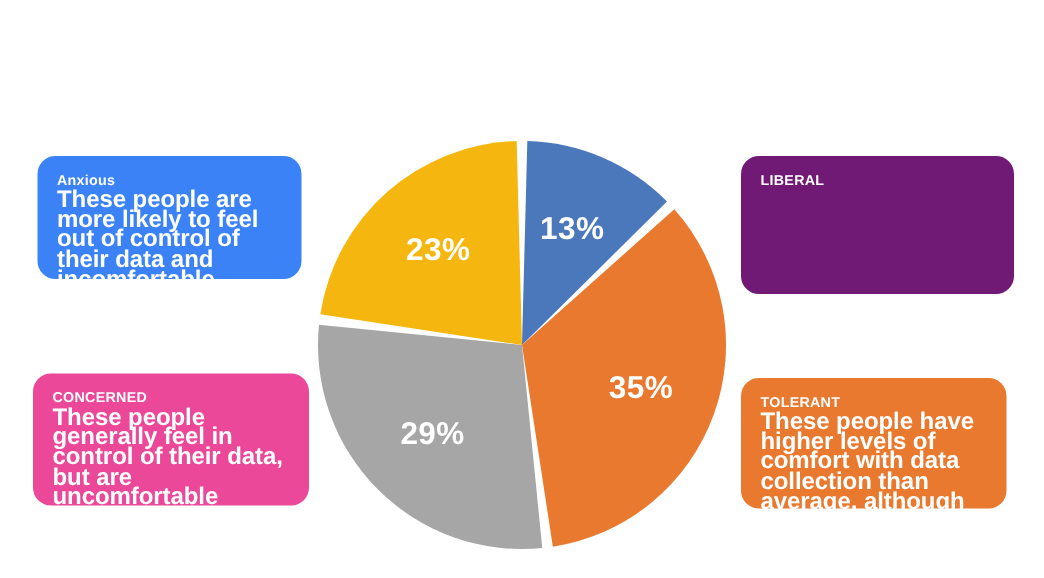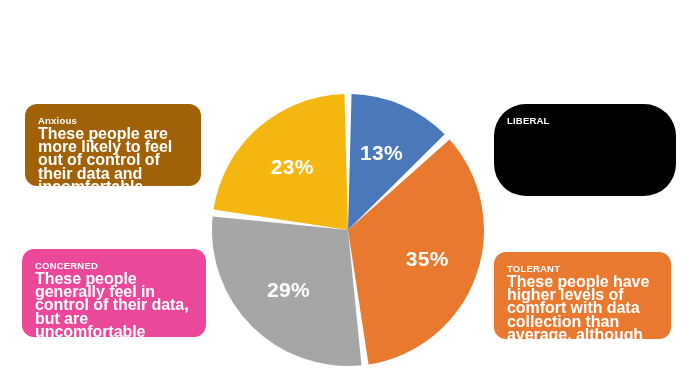--- a/index.html
+++ b/index.html
@@ -111,26 +111,26 @@
       </g>
       <g>
         <text id="label-liberal" class="slice-label" x="169.5" y="58.6">13%</text>
         <text id="label-tolerant" class="slice-label" x="215.3" y="164.6">35%</text>
         <text id="label-concerned" class="slice-label" x="76.4" y="195.6">29%</text>
         <text id="label-anxious" class="slice-label" x="80.2" y="72.8">23%</text>
       </g>
     </svg>
   </div>
 
-  <div class="callout" id="callout-anxious" style="background: #a16207;">
+  <div class="callout" id="callout-anxious" style="background: #3b82f6;">
     <span class="title">Anxious</span>
     <span class="body">These people are more likely to feel out of control of their data and incomfortable about how data about them could be used</span>
   </div>
 
-  <div class="callout" id="callout-liberal" style="background: #000000; border-radius: 32px;">
+  <div class="callout" id="callout-liberal" style="background: #701a75;">
     <span class="title">LIBERAL</span>
   </div>
 
   <div class="callout" id="callout-concerned" style="background: #ec4899;">
     <span class="title">CONCERNED</span>
     <span class="body">These people generally feel in control of their data, but are uncomfortable about how data about them could be used, including inferences being made about them</span>
   </div>
 
   <div class="callout" id="callout-tolerant" style="background: rgb(232, 121, 47);">
     <span class="title">TOLERANT</span>

